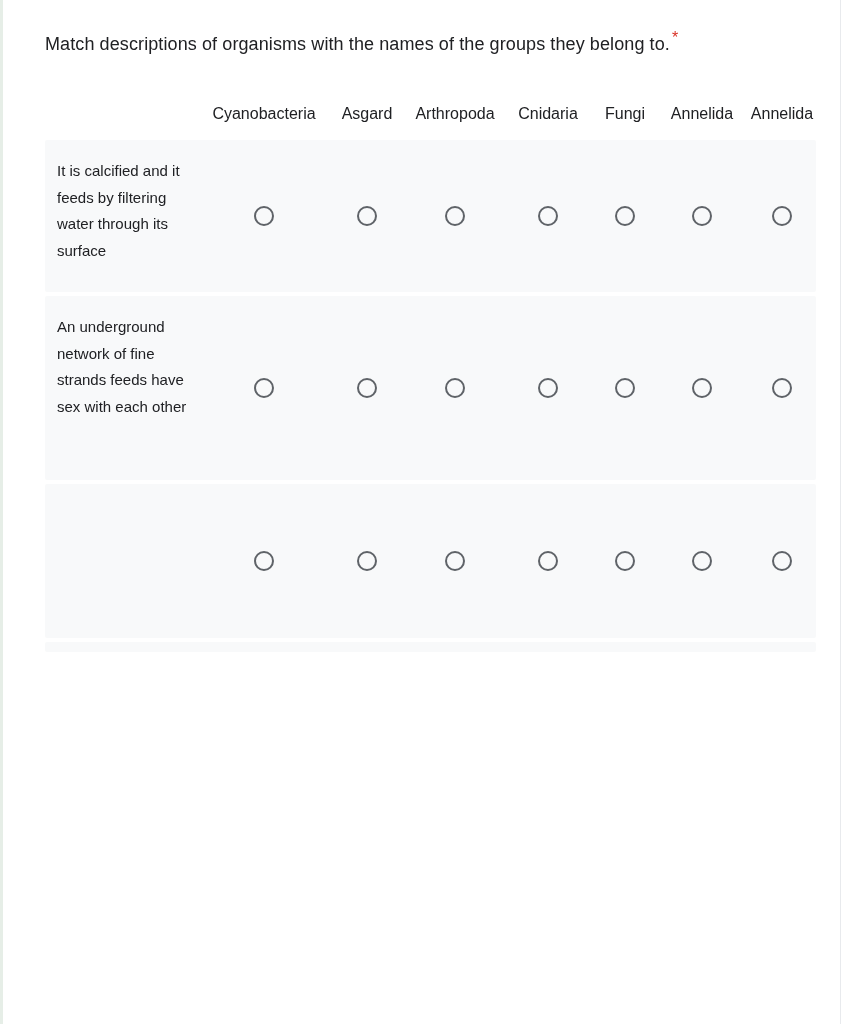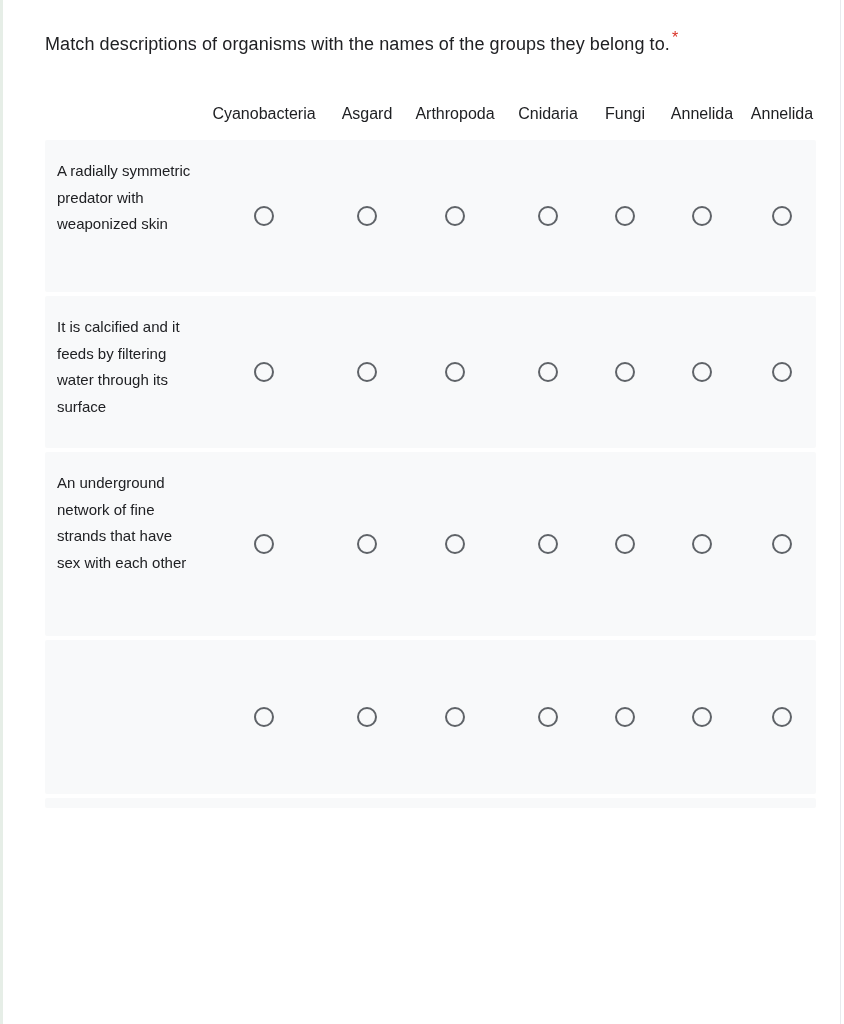--- a/index.html
+++ b/index.html
@@ -141,46 +141,34 @@
     <div class="grid-header">
         <div class="col-head" style="left: 248px;">Cyanobacteria</div>
         <div class="col-head" style="left: 351px;">Asgard</div>
         <div class="col-head" style="left: 439px; text-align: center;">Arthropoda</div>
         <div class="col-head" style="left: 532px;">Cnidaria</div>
         <div class="col-head" style="left: 609px;">Fungi</div>
         <div class="col-head" style="left: 686px;">Annelida</div>
         <div class="col-head" style="left: 766px;">Annelida</div>
       </div>
     <div class="grid-rows">
-        <div class="grid-row" style="height: 152px;">
-          <div class="row-label">A radially symmetric predator with weaponized skin</div>
-          <div class="row-radios">
-            <div class="radio" role="radio" aria-checked="false" style="left: 219px; top: 76px;"></div>
-            <div class="radio" role="radio" aria-checked="false" style="left: 322px; top: 76px;"></div>
-            <div class="radio" role="radio" aria-checked="false" style="left: 410px; top: 76px;"></div>
-            <div class="radio" role="radio" aria-checked="false" style="left: 503px; top: 76px;"></div>
-            <div class="radio" role="radio" aria-checked="false" style="left: 580px; top: 76px;"></div>
-            <div class="radio" role="radio" aria-checked="false" style="left: 657px; top: 76px;"></div>
-            <div class="radio" role="radio" aria-checked="false" style="left: 737px; top: 76px;"></div>
-          </div>
-        </div>
         <div class="grid-row" style="height: 152px; text-decoration: underline;">
           <div class="row-label">It is calcified and it feeds by filtering water through its surface</div>
           <div class="row-radios">
             <div class="radio" role="radio" aria-checked="false" style="left: 219px; top: 76px;"></div>
             <div class="radio" role="radio" aria-checked="false" style="left: 322px; top: 76px;"></div>
             <div class="radio" role="radio" aria-checked="false" style="left: 410px; top: 76px;"></div>
             <div class="radio" role="radio" aria-checked="false" style="left: 503px; top: 76px;"></div>
             <div class="radio" role="radio" aria-checked="false" style="left: 580px; top: 76px;"></div>
             <div class="radio" role="radio" aria-checked="false" style="left: 657px; top: 76px;"></div>
             <div class="radio" role="radio" aria-checked="false" style="left: 737px; top: 76px;"></div>
           </div>
         </div>
         <div class="grid-row" style="height: 184px;">
-          <div class="row-label">An underground network of fine strands that have sex with each other</div>
+          <div class="row-label">An underground network of fine strands feeds have sex with each other</div>
           <div class="row-radios">
             <div class="radio" role="radio" aria-checked="false" style="left: 219px; top: 92px;"></div>
             <div class="radio" role="radio" aria-checked="false" style="left: 322px; top: 92px;"></div>
             <div class="radio" role="radio" aria-checked="false" style="left: 410px; top: 92px;"></div>
             <div class="radio" role="radio" aria-checked="false" style="left: 503px; top: 92px;"></div>
             <div class="radio" role="radio" aria-checked="false" style="left: 580px; top: 92px;"></div>
             <div class="radio" role="radio" aria-checked="false" style="left: 657px; top: 92px;"></div>
             <div class="radio" role="radio" aria-checked="false" style="left: 737px; top: 92px;"></div>
           </div>
         </div>

